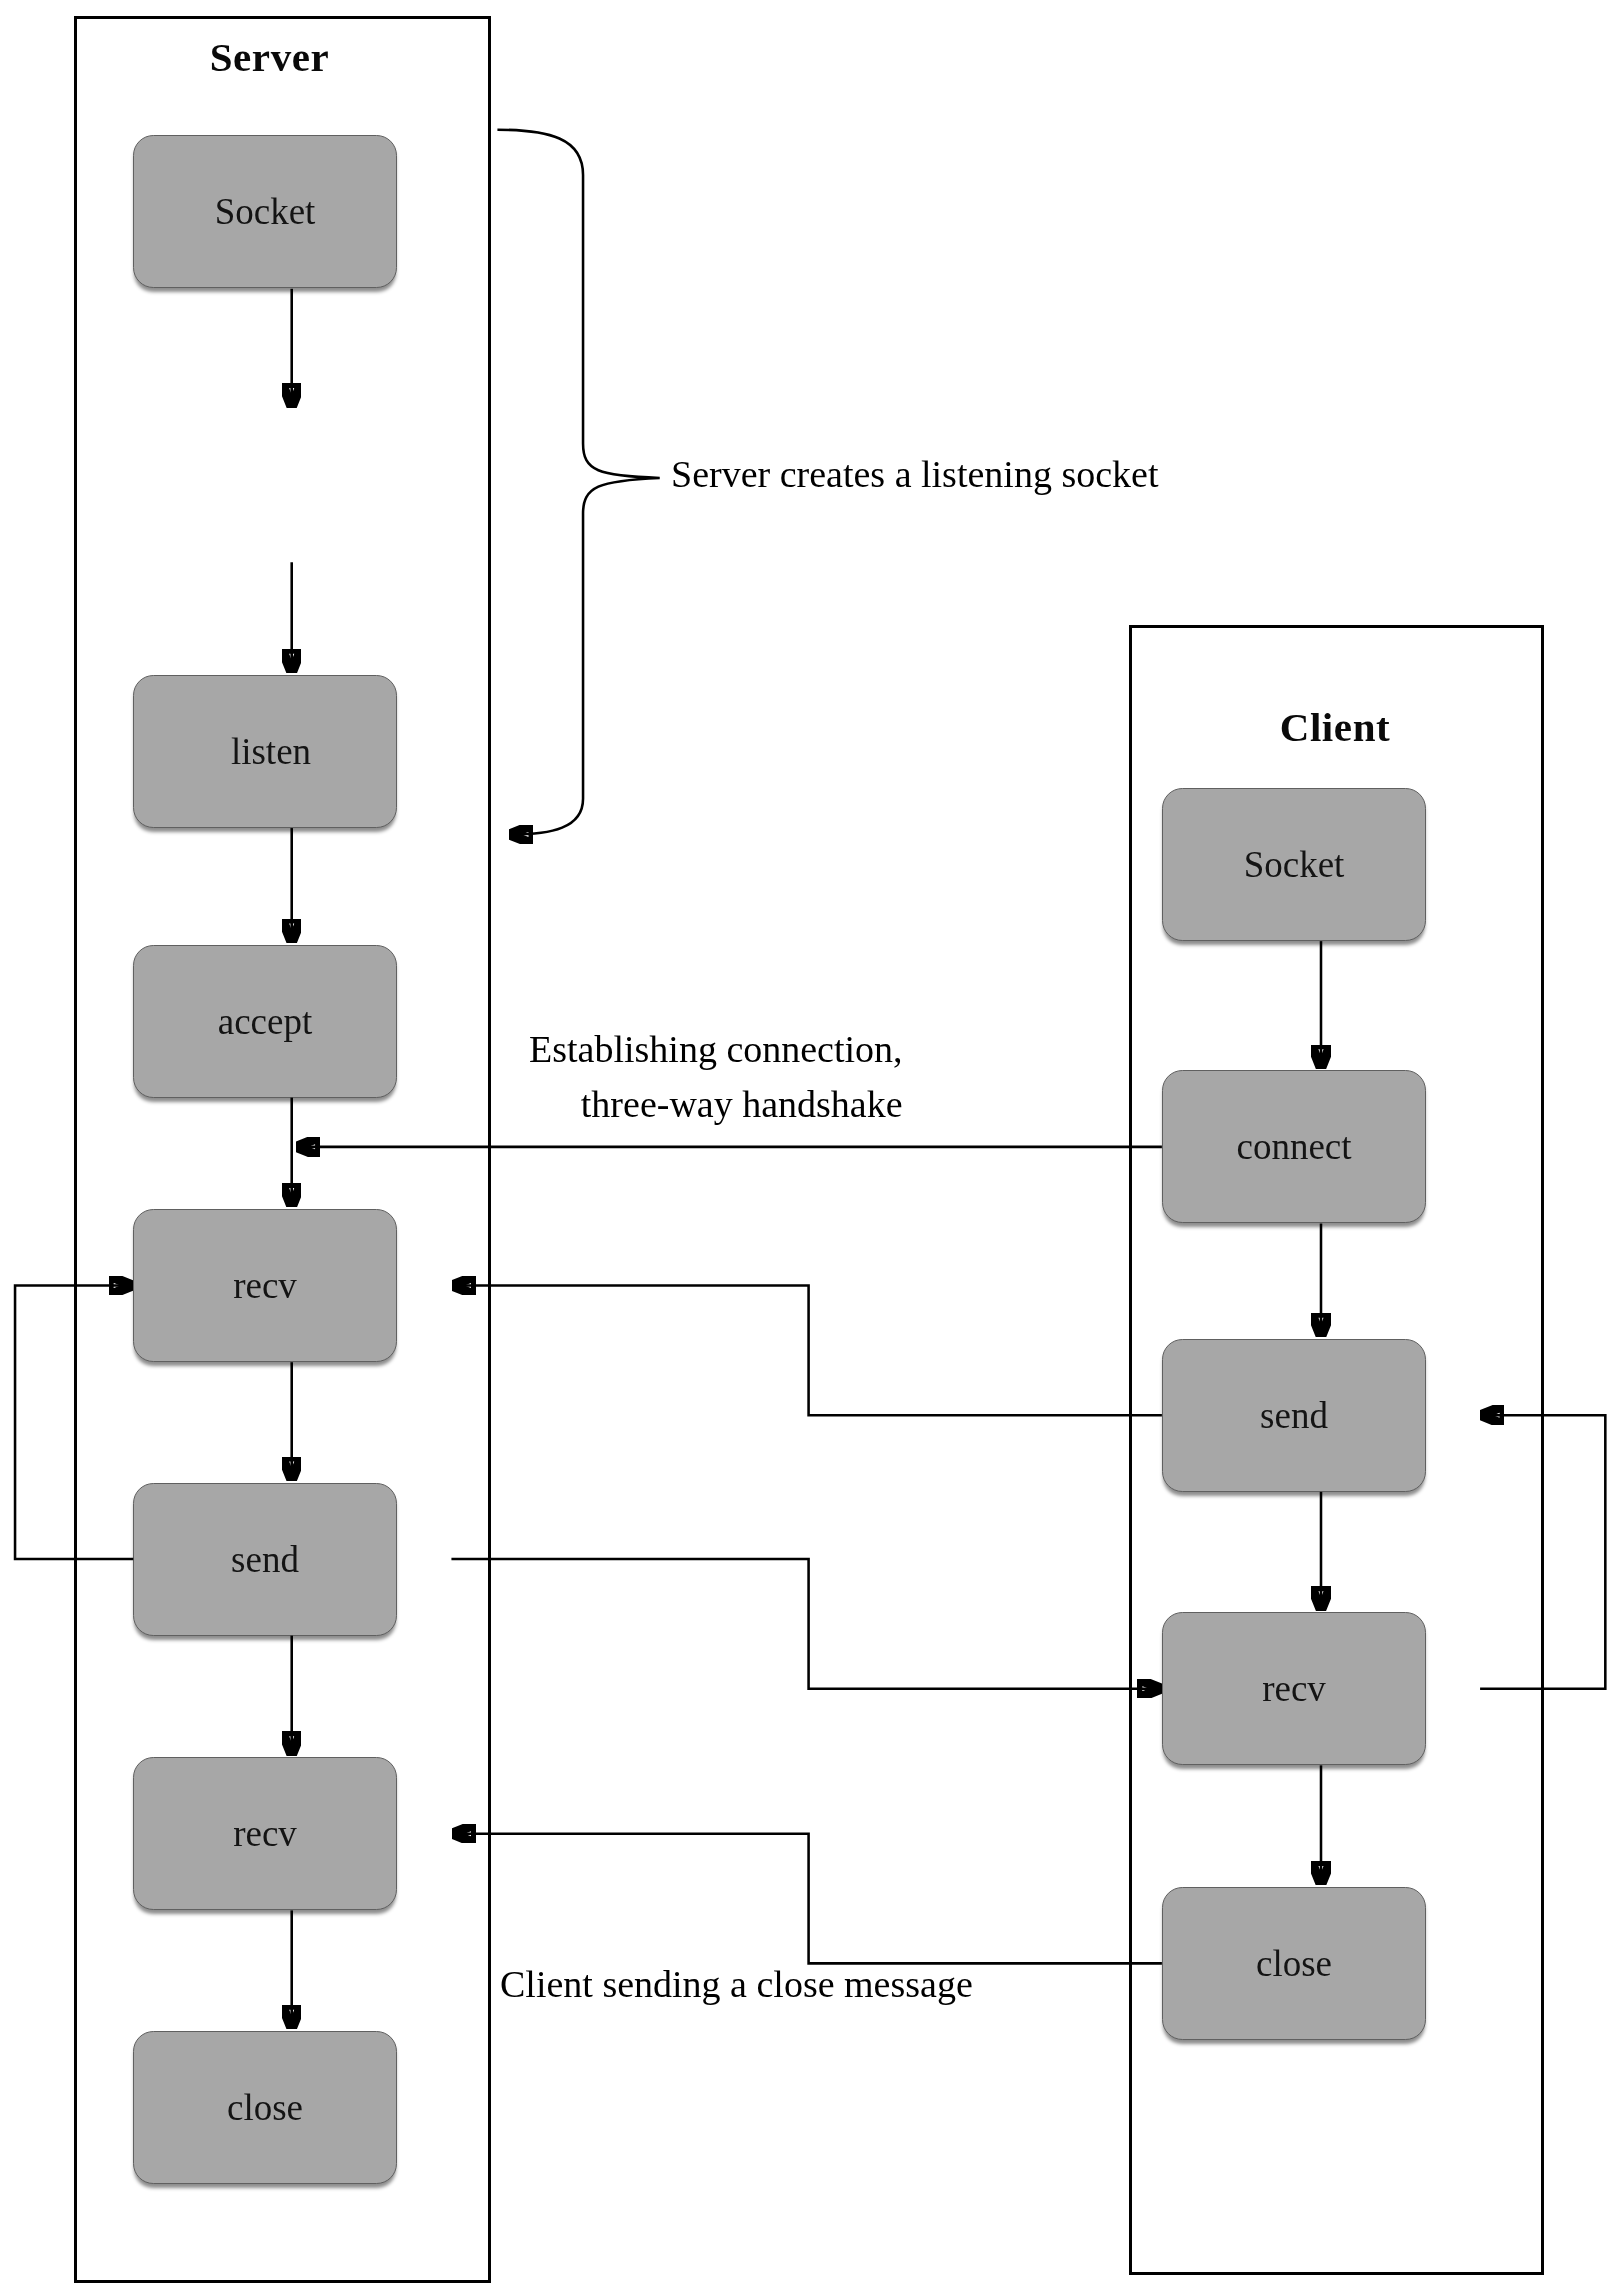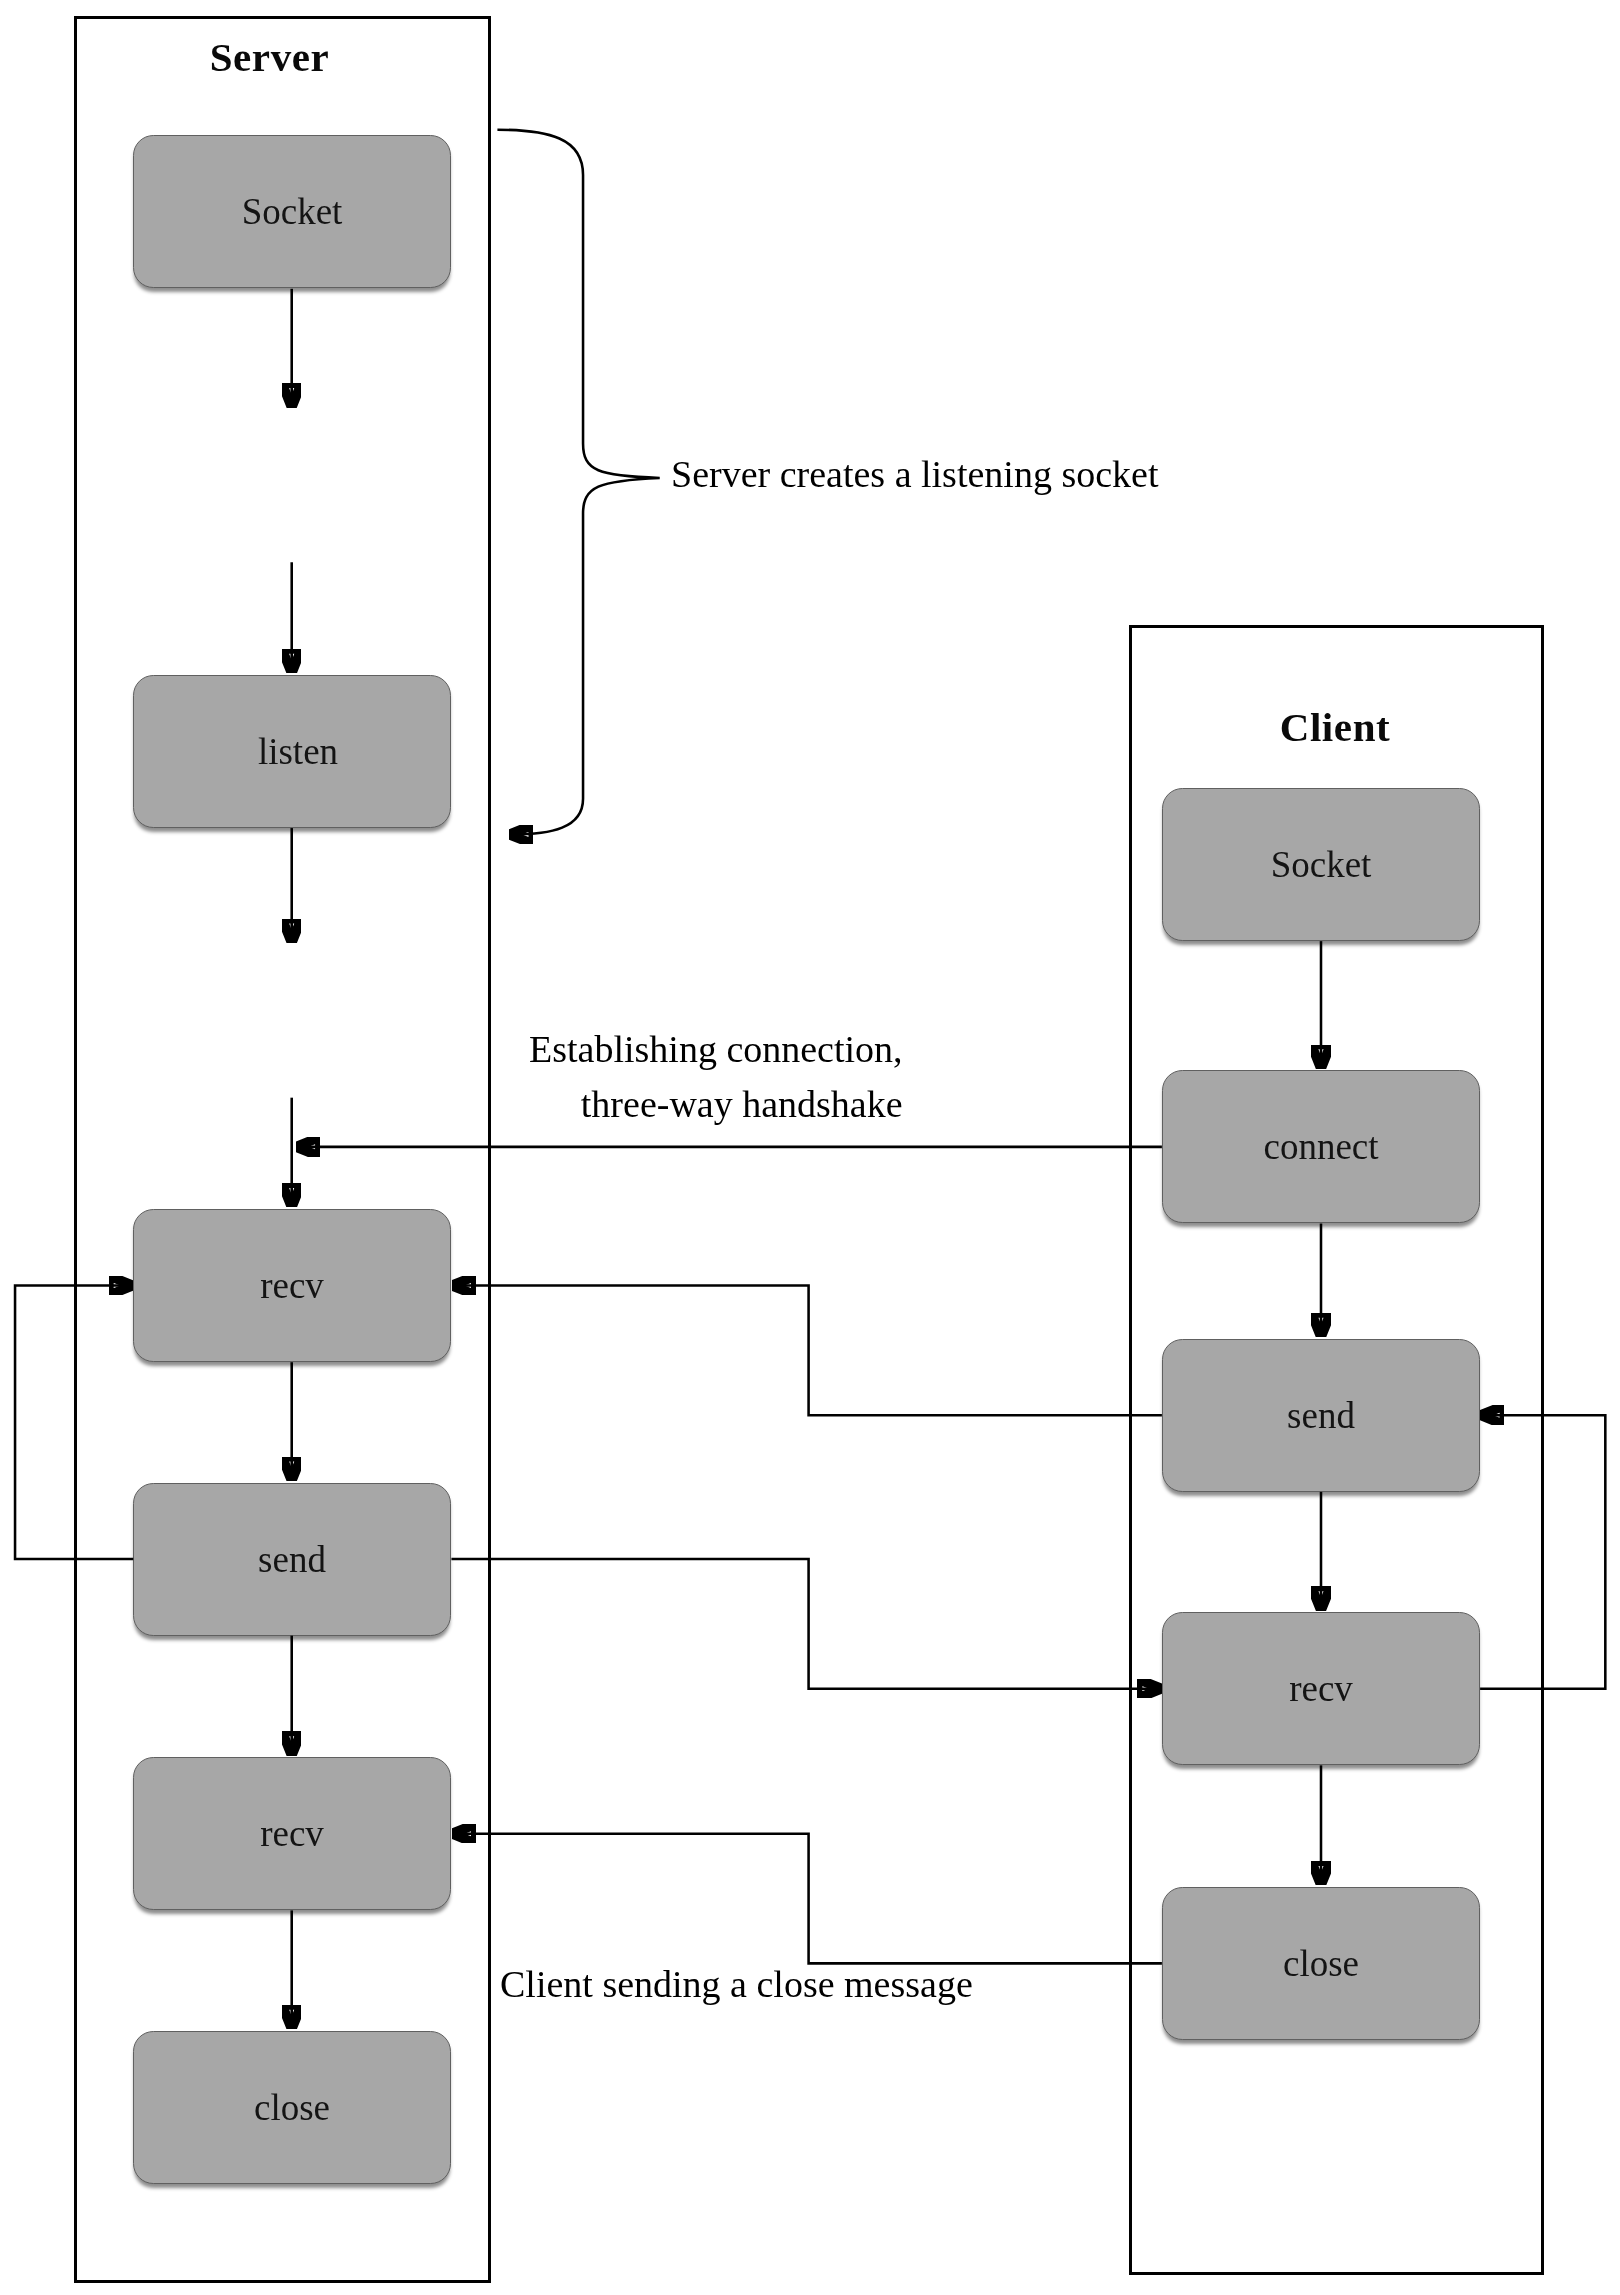--- a/index.html
+++ b/index.html
@@ -19,21 +19,21 @@
   }
   .col-title{
     position:absolute;
     font-weight:bold;
     font-size:41px;
     text-align:center;
     letter-spacing:0.6px;
   }
   .node{
     position:absolute;
-    width:318px;height:153px;
+    width:264px;height:153px;
     background:#a7a7a7;
     border:1.9px solid #606060;
     border-radius:20.4px;
     box-sizing:border-box;
     display:flex;align-items:center;justify-content:center;
     font-size:37px;
     color:#141414;
     box-shadow:0 4.5px 3.8px -1.3px rgba(0,0,0,0.45);
   }
   .note{
@@ -60,20 +60,23 @@
   <div class="col-title" style="left:100px;top:33px;width:339px;">Server</div>
 
   <div class="container" style="left:1129px;top:625px;width:415px;height:1650px;"></div>
   <div class="col-title" style="left:1169px;top:703px;width:332px;">Client</div>
 
   <div class="node" style="left:133px;top:135px;">
       <span>Socket</span>
     </div>
   <div class="node" style="left:133px;top:675px;padding-left:12px;">
       <span>listen</span>
+    </div>
+  <div class="node" style="left:133px;top:945px;">
+      <span>accept</span>
     </div>
   <div class="node" style="left:133px;top:1209px;">
       <span>recv</span>
     </div>
   <div class="node" style="left:133px;top:1483px;">
       <span>send</span>
     </div>
   <div class="node" style="left:133px;top:1757px;">
       <span>recv</span>
     </div>

